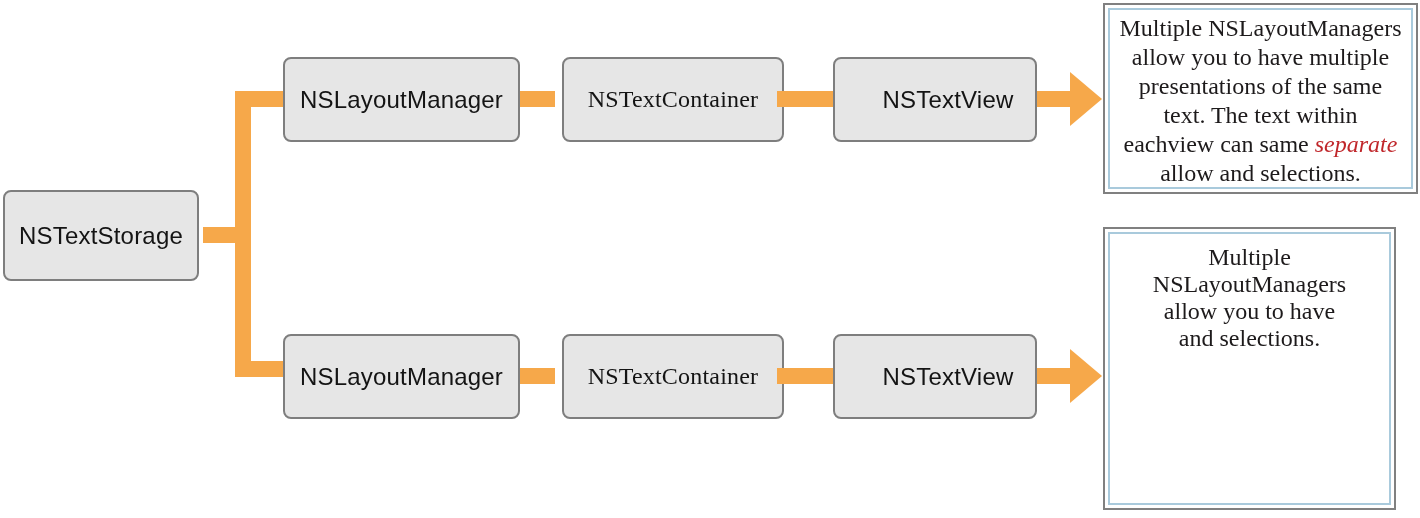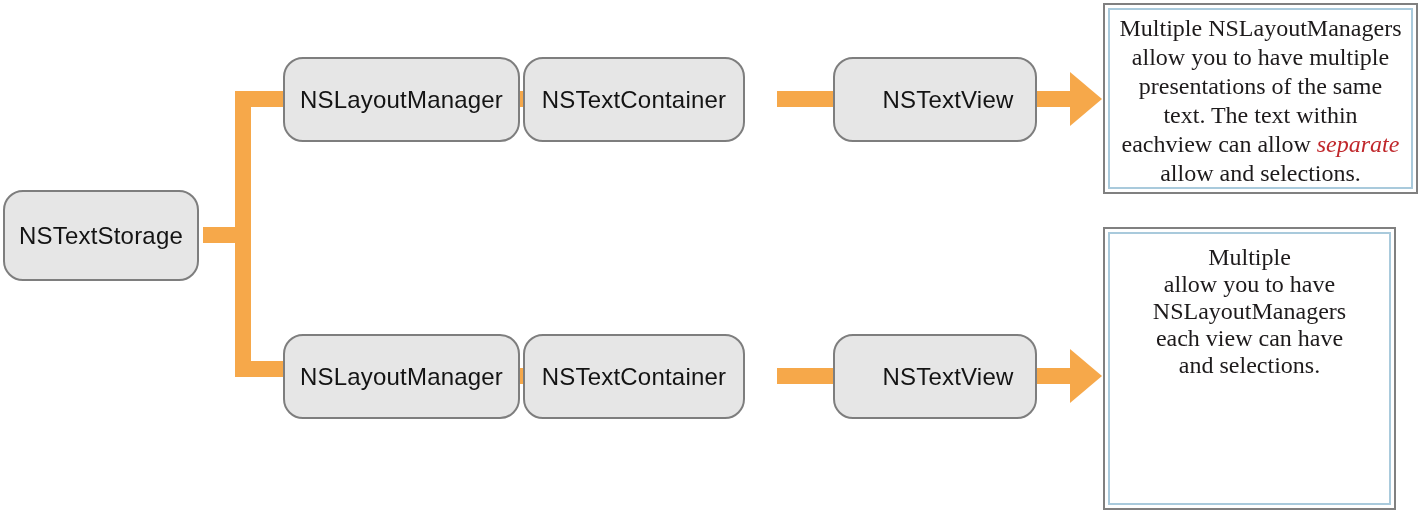--- a/index.html
+++ b/index.html
@@ -12,21 +12,21 @@
     overflow: hidden;
     font-family: "Liberation Sans", sans-serif;
   }
 
   
   .node {
     position: absolute;
     box-sizing: border-box;
     background: var(--node-fill);
     border: 2px solid var(--node-border);
-    border-radius: 20px;
+    border-radius: 8px;
     display: flex;
     align-items: center;
     justify-content: center;
     font-size: 24px;
     color: #141414;
     letter-spacing: 0.2px;
   }
 
   
   .seg {
@@ -83,21 +83,21 @@
 
   .seg-root-out     { left: 203px;  top: 227px; width: 32px;  height: 16px; }
   .seg-trunk        { left: 235px;  top: 91px;  width: 16px;  height: 286px; }
   .seg-elbow-top    { left: 251px;  top: 91px;  width: 32px;  height: 16px; }
   .seg-elbow-bottom { left: 251px;  top: 361px; width: 32px;  height: 16px; }
 
   .row-top .node    { top: 57px;  height: 85px; }
   .row-bottom .node { top: 334px; height: 85px; }
 
   .node-lm { left: 283px; width: 237px; }
-  .node-tc { left: 523px; width: 222px; }
+  .node-tc { left: 562px; width: 222px; font-family: Liberation Serif, serif; }
   .node-tv { left: 833px; width: 204px; padding-left: 26px; }
 
   .row-top    .seg-a, .row-top    .seg-b, .row-top    .seg-shaft { top: 91px;  height: 16px; }
   .row-bottom .seg-a, .row-bottom .seg-b, .row-bottom .seg-shaft { top: 368px; height: 16px; }
 
   .seg-a     { left: 520px;  width: 35px; }
   .seg-b     { left: 777px;  width: 56px; }
   .seg-shaft { left: 1037px; width: 34px; }
 
   .row-top    .arrowhead { left: 1070px; top: 72px; }
@@ -134,21 +134,21 @@
     </div>
     <div class="seg seg-shaft"></div>
     <div class="arrowhead"></div>
 
     <div class="note note-top">
       <div class="note-inner">
           <div class="tline"><span>Multiple NSLayoutManagers</span></div>
           <div class="tline"><span>allow you to have multiple</span></div>
           <div class="tline"><span>presentations of the same</span></div>
           <div class="tline"><span>text. The text within</span></div>
-          <div class="tline"><span>eachview can allow </span><span class="em-red">separate</span></div>
+          <div class="tline"><span>eachview can same </span><span class="em-red">separate</span></div>
           <div class="tline"><span>allow and selections.</span></div>
         </div>
     </div>
   </div>
 
   <div class="row-bottom">
     <div class="node node-lm">
       <span>NSLayoutManager</span>
     </div>
     <div class="seg seg-a"></div>
@@ -158,21 +158,20 @@
     <div class="seg seg-b"></div>
     <div class="node node-tv">
       <span>NSTextView</span>
     </div>
     <div class="seg seg-shaft"></div>
     <div class="arrowhead"></div>
 
     <div class="note note-bottom">
       <div class="note-inner">
           <div class="tline"><span>Multiple</span></div>
+          <div class="tline"><span>NSLayoutManagers</span></div>
           <div class="tline"><span>allow you to have</span></div>
-          <div class="tline"><span>NSLayoutManagers</span></div>
-          <div class="tline"><span>each view can have</span></div>
           <div class="tline"><span>and selections.</span></div>
         </div>
     </div>
   </div>
 
 </div>
 
 </body></html>

